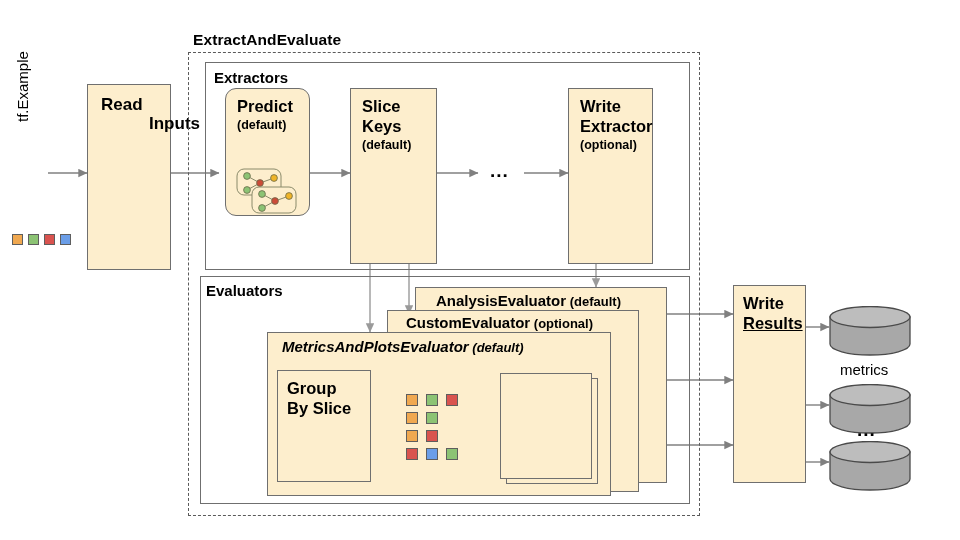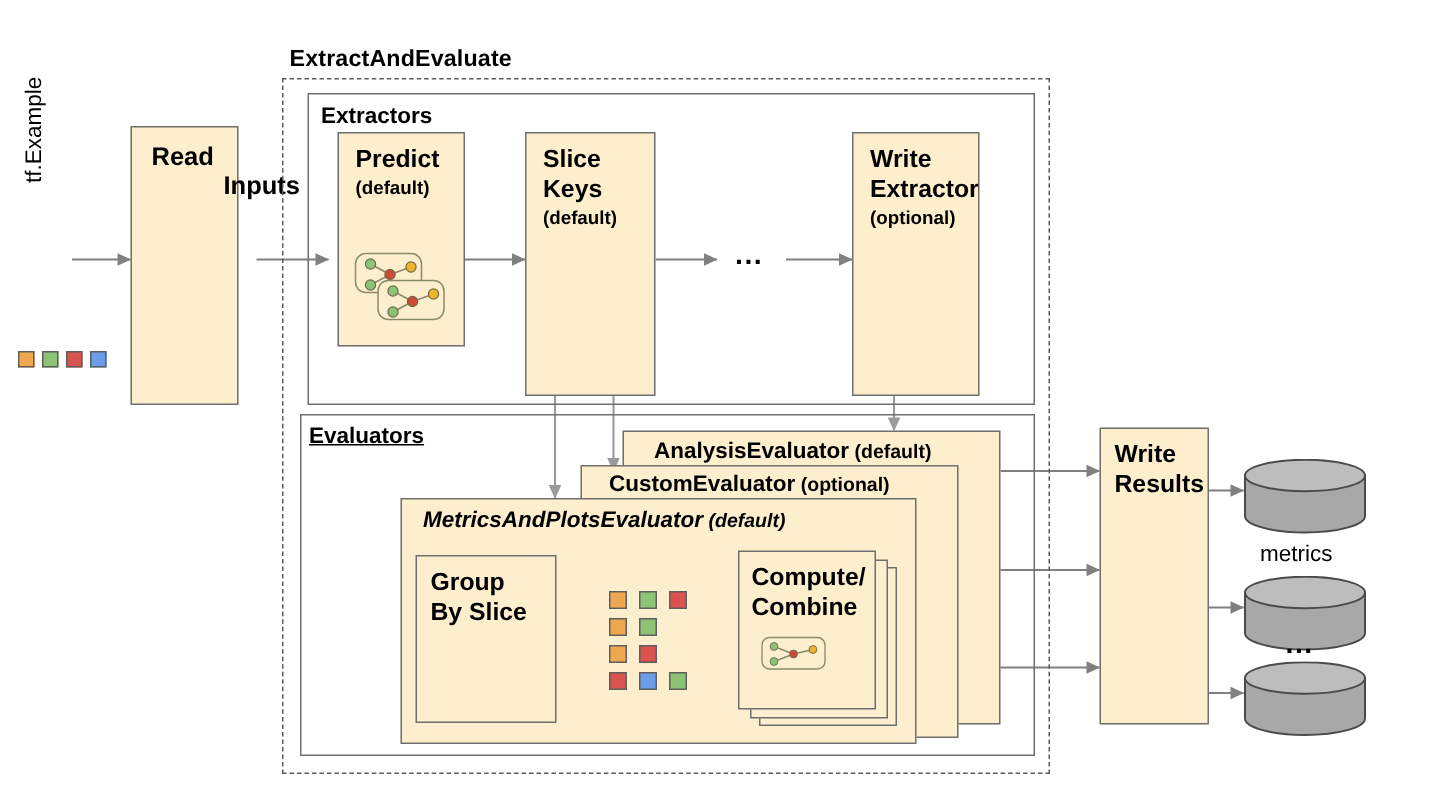--- a/index.html
+++ b/index.html
@@ -36,21 +36,21 @@
     line-height:1.12;
     white-space:pre;
   }
   .small{font-size:12.5px;font-weight:bold;}
 
   
   #title-extractandevaluate{
     left:193px;top:31px;font-size:15.5px;font-weight:bold;letter-spacing:.1px;
   }
   #title-extractors{left:214px;top:70px;font-size:15px;font-weight:bold;}
-  #title-evaluators{left:206px;top:283px;font-size:15px;font-weight:bold;text-decoration:underline;}
+  #title-evaluators{left:206px;top:283px;font-size:15px;font-weight:bold;}
 
   
   #tf-example{
     position:absolute;left:14px;top:122px;width:130px;
     transform:rotate(-90deg);transform-origin:left top;
     font-size:15px;font-weight:normal;color:#000;white-space:nowrap;
   }
 
   
   .chip{
@@ -107,32 +107,32 @@
     <line x1="611" y1="445" x2="733" y2="445" stroke="#808080" stroke-width="1.4" marker-end="url(#ah)"></line>
 
     <line x1="806" y1="327" x2="829" y2="327" stroke="#808080" stroke-width="1.4" marker-end="url(#ah)"></line>
     <line x1="806" y1="405" x2="829" y2="405" stroke="#808080" stroke-width="1.4" marker-end="url(#ah)"></line>
     <line x1="806" y1="462" x2="829" y2="462" stroke="#808080" stroke-width="1.4" marker-end="url(#ah)"></line>
   </svg>
 
   <div id="tf-example">tf.Example</div>
   <div class="chiprow" id="input-chips" style="left:12px;top:234px;"><span class="chip" style="background: rgb(240, 168, 80);"></span><span class="chip" style="background: rgb(140, 195, 116);"></span><span class="chip" style="background: rgb(217, 83, 79);"></span><span class="chip" style="background: rgb(107, 158, 232);"></span></div>
 
-  <div class="box" style="left:87px;top:84px;width:72px;height:186px;">
+  <div class="box" style="left:87px;top:84px;width:84px;height:186px;">
     <div class="lbl" style="left:13px;top:10px;font-size:17px;">Read</div>
     <div class="lbl" style="left:13px;top:29px;font-size:17px;margin-left:48px;">Inputs</div>
   </div>
 
   <div class="lbl" id="title-extractandevaluate">ExtractAndEvaluate</div>
   <div class="dashed" style="left:188px;top:52px;width:512px;height:464px;"></div>
 
   <div class="plain" style="left:205px;top:62px;width:485px;height:208px;"></div>
   <div class="lbl" id="title-extractors">Extractors</div>
 
-  <div class="box" style="left:225px;top:88px;width:85px;height:143px;">
+  <div class="box" style="left:225px;top:88px;width:85px;height:128px;border-radius:11px;">
     <div class="lbl" style="left:11px;top:8px;font-size:16.5px;">Predict</div>
     <div class="lbl small" style="left:11px;top:29px;">(default)</div>
     <svg class="mini" style="left:8px;top:78px;" width="70" height="52" viewBox="0 0 70 52">
       <rect x="3" y="2" width="44" height="26" rx="7" ry="7" fill="#fdeecd" stroke="#8a8a6a" stroke-width="1"></rect>
       <line x1="13" y1="9" x2="26" y2="16" stroke="#8a8a6a" stroke-width="1"></line>
       <line x1="13" y1="23" x2="26" y2="16" stroke="#8a8a6a" stroke-width="1"></line>
       <line x1="26" y1="16" x2="40" y2="11" stroke="#8a8a6a" stroke-width="1"></line>
       <circle cx="13" cy="9" r="3.4" fill="#8cc374" stroke="#6a6a4a" stroke-width=".8"></circle>
       <circle cx="13" cy="23" r="3.4" fill="#8cc374" stroke="#6a6a4a" stroke-width=".8"></circle>
       <circle cx="26" cy="16" r="3.4" fill="#cc4b37" stroke="#6a6a4a" stroke-width=".8"></circle>
@@ -190,38 +190,24 @@
 
   <div id="slice-chips" class="abs" style="left:406px;top:394px;">
       <div style="line-height: 0; height: 18px; white-space: nowrap;"><span class="chip" style="background: rgb(240, 168, 80); width: 12px; height: 12px; margin-right: 8px;"></span><span class="chip" style="background: rgb(140, 195, 116); width: 12px; height: 12px; margin-right: 8px;"></span><span class="chip" style="background: rgb(217, 83, 79); width: 12px; height: 12px; margin-right: 8px;"></span></div>
       <div style="line-height: 0; height: 18px; white-space: nowrap;"><span class="chip" style="background: rgb(240, 168, 80); width: 12px; height: 12px; margin-right: 8px;"></span><span class="chip" style="background: rgb(140, 195, 116); width: 12px; height: 12px; margin-right: 8px;"></span></div>
       <div style="line-height: 0; height: 18px; white-space: nowrap;"><span class="chip" style="background: rgb(240, 168, 80); width: 12px; height: 12px; margin-right: 8px;"></span><span class="chip" style="background: rgb(217, 83, 79); width: 12px; height: 12px; margin-right: 8px;"></span></div>
       <div style="line-height: 0; height: 18px; white-space: nowrap;"><span class="chip" style="background: rgb(217, 83, 79); width: 12px; height: 12px; margin-right: 8px;"></span><span class="chip" style="background: rgb(107, 158, 232); width: 12px; height: 12px; margin-right: 8px;"></span><span class="chip" style="background: rgb(140, 195, 116); width: 12px; height: 12px; margin-right: 8px;"></span></div>
     </div>
 
   <div class="plain" style="left:506px;top:378px;width:92px;height:106px;background:#fdeecd;"></div>
   <div class="plain" style="left:500px;top:373px;width:92px;height:106px;background:#fdeecd;"></div>
-  <div class="plain" style="left:492px;top:367px;width:92px;height:106px;background:#fdeecd;">
-    <div class="lbl" style="left:8px;top:8px;font-size:16.5px;">Compute/</div>
-    <div class="lbl" style="left:8px;top:28px;font-size:16.5px;">Combine</div>
-    <svg class="mini" style="left:14px;top:56px;" width="44" height="24" viewBox="0 0 44 24">
-      <rect x="1" y="1" width="42" height="21" rx="5" ry="5" fill="#fdeecd" stroke="#8a8a6a" stroke-width=".9"></rect>
-      <line x1="9" y1="7" x2="22" y2="12" stroke="#8a8a6a" stroke-width=".9"></line>
-      <line x1="9" y1="17" x2="22" y2="12" stroke="#8a8a6a" stroke-width=".9"></line>
-      <line x1="22" y1="12" x2="35" y2="9" stroke="#8a8a6a" stroke-width=".9"></line>
-      <circle cx="9" cy="7" r="2.6" fill="#8cc374" stroke="#6a6a4a" stroke-width=".6"></circle>
-      <circle cx="9" cy="17" r="2.6" fill="#8cc374" stroke="#6a6a4a" stroke-width=".6"></circle>
-      <circle cx="22" cy="12" r="2.6" fill="#cc4b37" stroke="#6a6a4a" stroke-width=".6"></circle>
-      <circle cx="35" cy="9" r="2.6" fill="#f0b428" stroke="#6a6a4a" stroke-width=".6"></circle>
-    </svg>
-  </div>
 
   <div class="box" style="left:733px;top:285px;width:73px;height:198px;">
     <div class="lbl" style="left:9px;top:8px;font-size:16.5px;">Write</div>
-    <div class="lbl" style="left:9px;top:28px;font-size:16.5px;">Results</div>
+    <div class="lbl" style="left:9px;top:28px;font-size:16.5px;text-decoration:underline;">Results</div>
   </div>
 
   <div class="abs" style="left:829px;top:288px;">
     <div class="lbl" style="left:9px;top:-4px;font-size:15px;font-weight:normal;margin-top:48px;">analysis</div>
     <svg style="position:absolute;left:0;top:18px;" width="82" height="50" viewBox="0 0 82 50">
       <path d="M1,11 L1,38 A40,11 0 0 0 81,38 L81,11 Z" fill="#a8a8a8" stroke="#4a4a4a" stroke-width="1.3"></path>
       <ellipse cx="41" cy="11" rx="40" ry="10.5" fill="#bdbdbd" stroke="#4a4a4a" stroke-width="1.3"></ellipse>
     </svg>
   </div>
 

